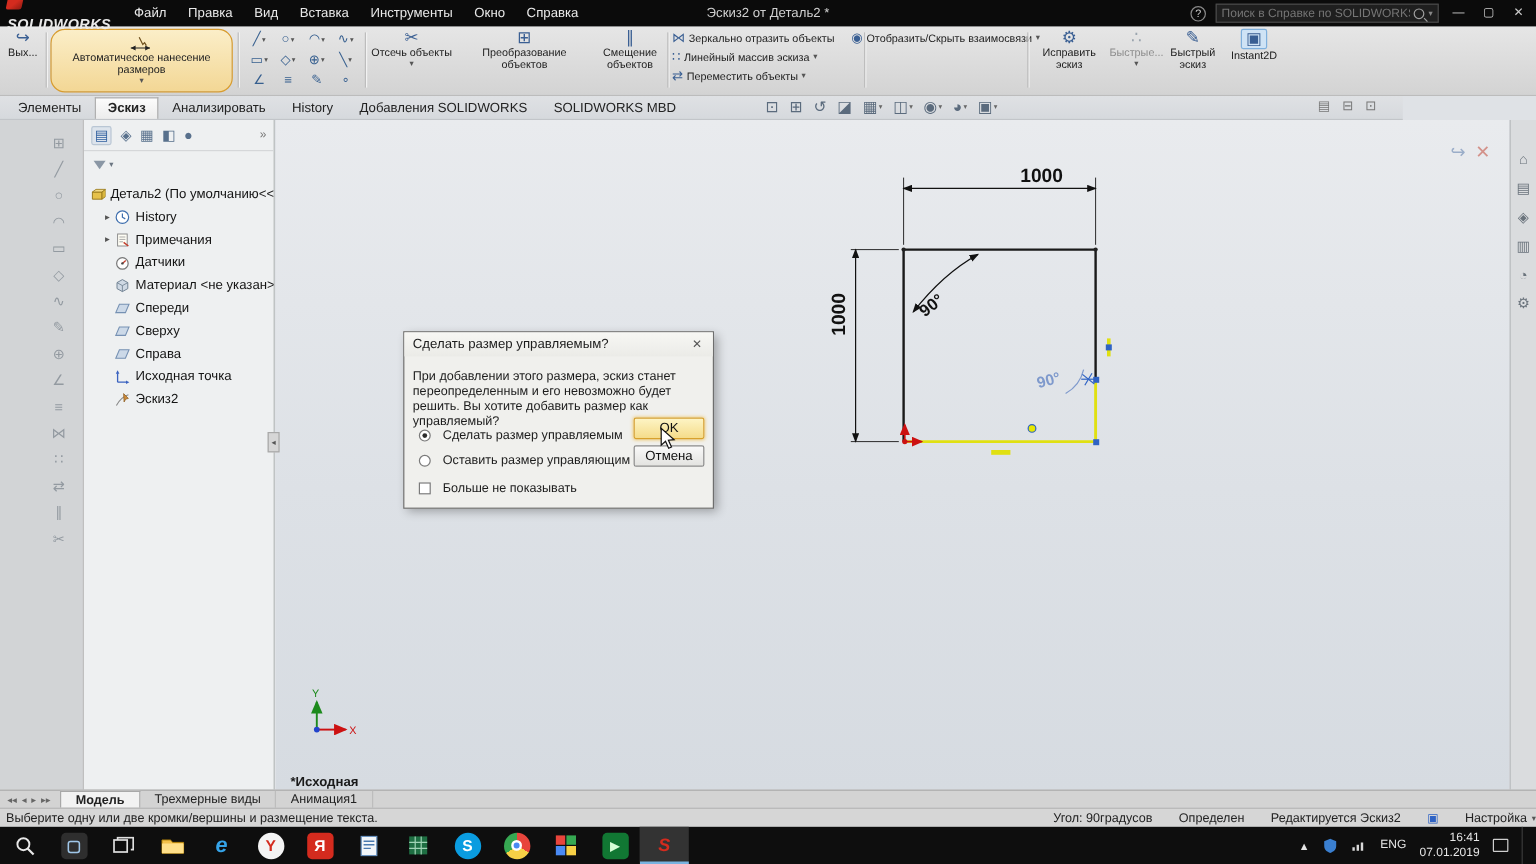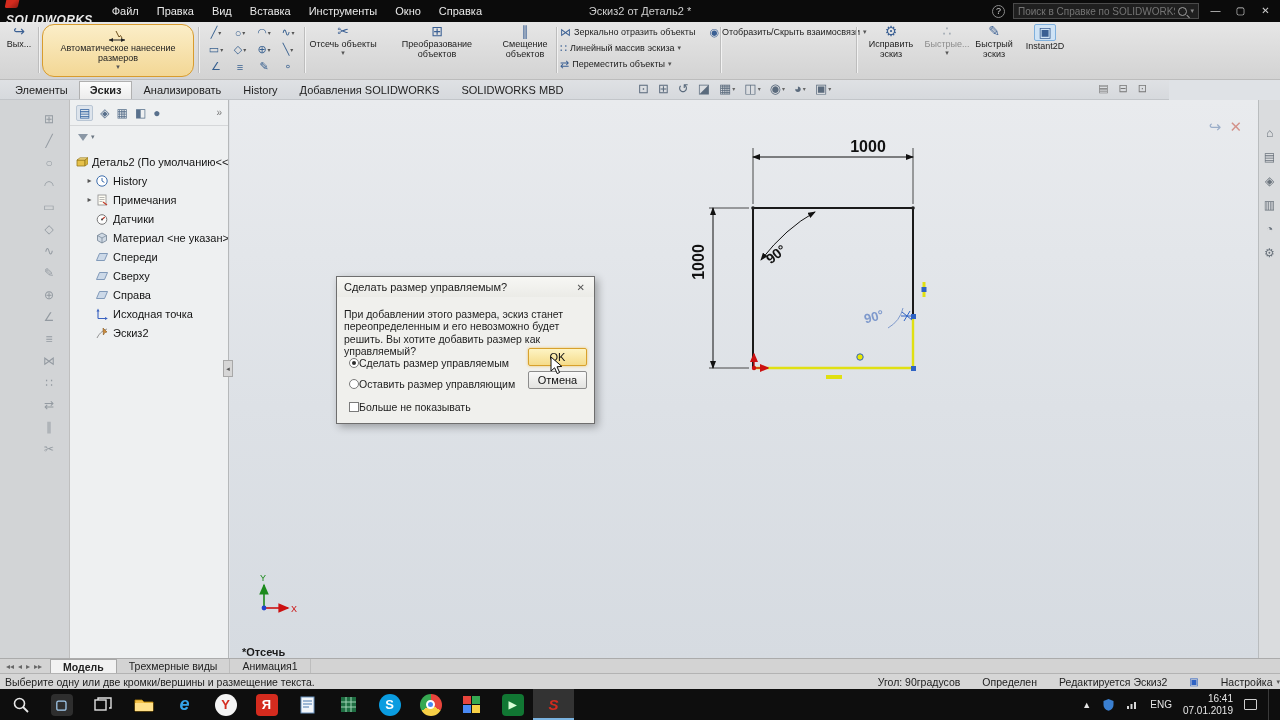--- a/index.html
+++ b/index.html
@@ -77,21 +77,21 @@
   .cc-close { color:#c24b3a; }
 
   
   .rightstrip { position:absolute; right:0; top:100px; width:22px; height:558px; background:#dadcde; border-left:1px solid #b9bcbe; z-index:11; display:flex; flex-direction:column; align-items:center; gap:10px; padding-top:26px; color:#6a737c; font-size:12px; }
 
   
   .dialog { position:absolute; left:336px; top:276px; width:259px; height:148px; background:#f0f0ed; border:1px solid #6e6e6e; box-shadow:3px 3px 8px rgba(0,0,0,.3); z-index:55; }
   .dlg-title { height:20px; display:flex; align-items:center; padding:0 7px; font-size:11px; color:#1c1c1c; background:linear-gradient(#f7f7f4,#ebebe7);gap:48px; }
   .dlg-close { margin-left:auto; color:#555; font-size:10px; padding:0 2px; }
   .dlg-body { position:absolute; left:7px; top:31px; width:244px; font-size:10.5px; line-height:1.18; color:#1c1c1c; }
-  .opt { position:absolute; left:12px; display:flex; align-items:center; gap:0; font-size:10.5px; color:#1c1c1c; }
+  .opt { position:absolute; left:12px; display:flex; align-items:center; gap:10px; font-size:10.5px; color:#1c1c1c; }
   .radio { width:10px; height:10px; border:1px solid #7a7a7a; border-radius:50%; background:#fff; position:relative; flex:0 0 10px; }
   .radio.sel:after { content:""; position:absolute; left:2px; top:2px; width:4px; height:4px; background:#2c2c2c; border-radius:50%; }
   .checkbox { width:10px; height:10px; border:1px solid #7a7a7a; background:#fff; flex:0 0 10px; }
   .dbtn { position:absolute; left:191px; width:59px; height:18px; font-size:11px; color:#111; display:flex; align-items:center; justify-content:center; border-radius:2px; }
   .dbtn.ok { top:71px; background:linear-gradient(#fdf4c4,#f5dc8a); border:1px solid #d8a12c; box-shadow:0 0 3px #ecc468; }
   .dbtn.cancel { top:94px; background:linear-gradient(#f9f9f9,#e3e3e0); border:1px solid #8c8c8c; }
   .cursor { position:absolute; left:550px; top:356px; z-index:58; }
 
   
   .modeltabs { position:absolute; left:0; top:658px; width:1280px; height:15px; background:#d3d3d3; border-top:1px solid #ababab; display:flex; align-items:center; font-size:10.5px; color:#222; z-index:45; }
@@ -495,21 +495,21 @@
     <circle cx="524" cy="268" r="2.2" fill="#cc1111"></circle>
 
     <g>
       <line x1="34" y1="508" x2="34" y2="485" stroke="#1c8a1c" stroke-width="1.6" marker-end="url(#ag)"></line>
       <line x1="34" y1="508" x2="58" y2="508" stroke="#cc1111" stroke-width="1.6" marker-end="url(#ar)"></line>
       <circle cx="34" cy="508" r="2.4" fill="#2244cc"></circle>
       <text x="30" y="481" font-size="9" fill="#1c8a1c">Y</text>
       <text x="61" y="512" font-size="9" fill="#cc1111">X</text>
     </g>
   </svg>
-  <div class="viewlabel">*Отсечь</div>
+  <div class="viewlabel">*Исходная</div>
   <div class="confirm-corner">
     <span class="cc-exit">↪</span>
     <span class="cc-close">✕</span>
   </div>
 </div>
 
 <div class="rightstrip">
   <span>⌂</span>
   <span>▤</span>
   <span>◈</span>

